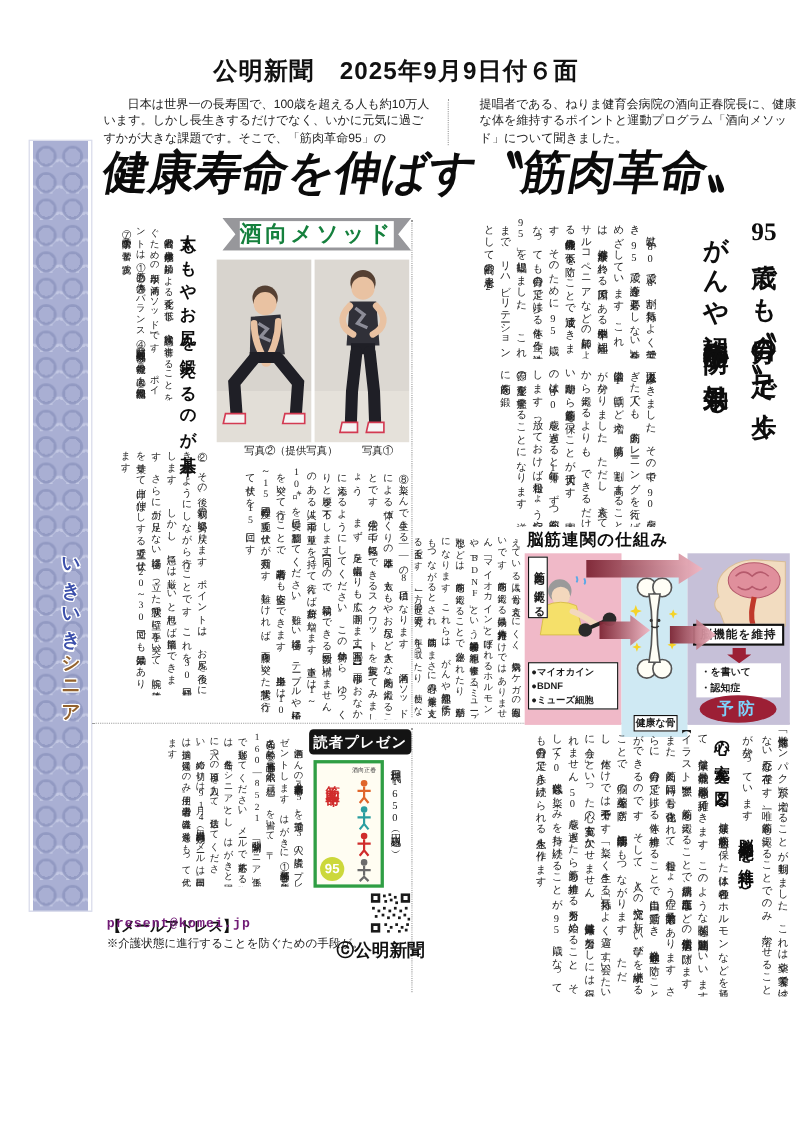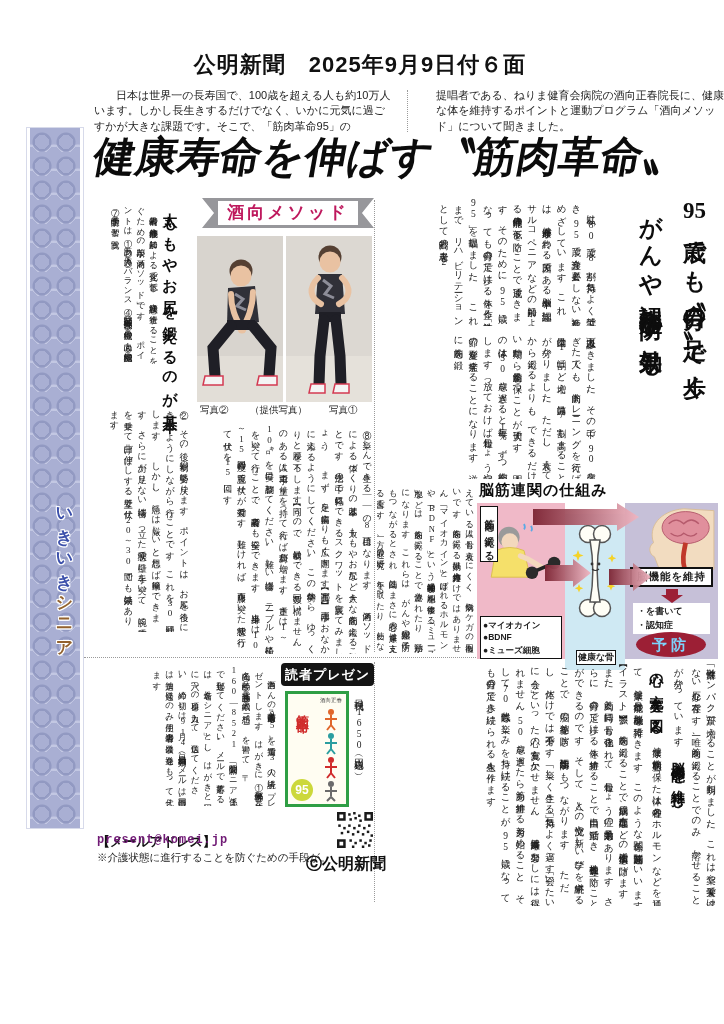--- a/index.html
+++ b/index.html
@@ -40,34 +40,34 @@
           text-shadow:-1px 0 #fff,1px 0 #fff,0 -1px #fff,0 1px #fff,-1px -1px #fff,1px 1px #fff,-1px 1px #fff,1px -1px #fff;}
   .bt1{color:#3c50ab;} .bt2{color:#93622e;}
   
   .lsub{position:absolute;left:160px;top:201px;height:400px;writing-mode:vertical-rl;
         text-orientation:upright;font-weight:bold;font-size:15px;letter-spacing:4px;color:#0d0d0d;
         font-family:"Liberation Sans",sans-serif;}
   
   .ribbon{position:absolute;left:202px;top:198px;width:172px;height:30px;background:#97979b;
           clip-path:polygon(0 0,100% 0,93% 50%,100% 100%,0 100%,7% 50%);}
   .ribbon-inner{position:absolute;left:16px;right:16px;top:3px;bottom:3px;background:#fff;
-          text-align:center;font-weight:bold;font-size:17px;letter-spacing:3px;line-height:24px;color:#be185d;}
+          text-align:center;font-weight:bold;font-size:20px;letter-spacing:3px;line-height:24px;color:#15803d;}
   
   .photo{position:absolute;top:236px;width:86px;height:166px;background:linear-gradient(#d8d4ce 0 72%,#e2ded7 72%);}
   .cap{position:absolute;top:404px;font-size:9.5px;color:#222;}
   
   .diagram{position:absolute;left:477px;top:481px;width:204px;height:178px;}
   .dg-title{position:absolute;left:2px;top:0;font-weight:bold;font-size:15px;letter-spacing:1px;color:#0d0d0d;}
   .panel{position:absolute;top:22px;height:156px;}
   .p-muscle{left:0;width:88px;background:#f0b9c8;}
   .p-bone{left:88px;width:60px;background:#cfe9f3;margin-top:11px;}
   .p-brain{left:148px;width:93px;background:#c6c0d8;}
   .vlabel{position:absolute;left:3px;top:3px;writing-mode:vertical-rl;text-orientation:upright;
           background:#fff;border:1px solid #111;font-weight:bold;font-size:10px;padding:4px 1px;letter-spacing:2px;}
-  .bullets{position:absolute;left:3px;right:3px;bottom:0;background:#fff;border:1px solid #111;
+  .bullets{position:absolute;left:3px;right:3px;bottom:14px;background:#fff;border:1px solid #111;
            font-weight:bold;font-size:8.5px;line-height:1.45;padding:2px 2px;}
   .bonelabel{position:absolute;left:11px;bottom:5px;width:38px;background:#fff;border:1px solid #111;
            font-weight:bold;font-size:9px;text-align:center;line-height:1.25;padding:1px 0;}
   .brainlabel{position:absolute;left:5px;right:5px;top:64px;background:#fff;border:2px solid #111;
            font-weight:bold;font-size:10.5px;text-align:center;padding:1px 0;letter-spacing:1px;}
   .risks{position:absolute;left:8px;right:8px;top:100px;background:#fff;font-size:9px;line-height:1.5;
            padding:2px 4px;font-weight:bold;}
   .badge{position:absolute;left:11px;bottom:2px;width:70px;height:25px;background:#9c1f35;border-radius:50%;
            color:#7dd3fc;font-weight:bold;font-size:15px;letter-spacing:4px;text-align:center;line-height:25px;}
   
@@ -141,21 +141,21 @@
       <path d="M37,44 l8,6 -6,8 9,4" stroke="#8d8d98" stroke-width="3" fill="none"></path>
       <path d="M32,42 C22,52 24,62 35,68" stroke="#e9c2a2" stroke-width="6" fill="none" stroke-linecap="round"></path>
       <path d="M56,42 C66,52 64,62 53,68" stroke="#e9c2a2" stroke-width="6" fill="none" stroke-linecap="round"></path>
       <rect x="33" y="76" width="22" height="10" fill="#1f1f26"></rect>
       <path d="M38,84 L34,120 L33,148" stroke="#1f1f26" stroke-width="11" fill="none" stroke-linecap="round"></path>
       <path d="M50,84 L54,120 L55,148" stroke="#1f1f26" stroke-width="11" fill="none" stroke-linecap="round"></path>
       <path d="M25,148 h14 v9 h-16 z" fill="#f4f4f4" stroke="#d33a52" stroke-width="1.5"></path>
       <path d="M49,148 h14 v9 h-16 z" fill="#f4f4f4" stroke="#d33a52" stroke-width="1.5"></path>
     </svg>
   </div>
-  <span class="cap" style="left:200px;">写真②</span>
+  <span class="cap" style="left:222px;">写真②</span>
   <span class="cap" style="left:250px;">（提供写真）</span>
   <span class="cap" style="left:329px;">写真①</span>
 
   <div class="v s9" style="left:196px;top:424px;width:177px;height:230px;"><span>⑧楽しんで生きる――の8項目になります。</span><span>　酒向メソッドによる体づくりの基本は、太ももやお尻など大きな筋肉を鍛えることです。生活の中で気軽にできるスクワットを実践してみましょう。</span><span>　まず、足を肩幅よりも広く開きます【写真①】。両手はおなかに添えるようにしてください。この体勢から、ゆっくりと腰を下ろします【同</span><span>うので、最初はできる回数で構いません。余裕のある人は両手で重りを持って行えば負荷が増します。重さは1～10㌔を目安に調整してください。難しい場合は、テーブルや椅子に手を突いて行うことで、高齢者でも安全にできます。</span><span>　上半身には10～15回程度の腕立て伏せが有効です。難しければ、両膝を突いた状態で行う、膝立て伏せを15回にす</span></div>
 
   <div class="v" style="left:377px;top:198px;width:221px;height:128px;"><span>　私は「80歳で8割が気持ちよく就労でき、95歳で介護を必要としない社会」をめざしています。これは、健康寿命が終わる原因である脳卒中や認知症、サルコペニアなどの加齢による身体機能の低下を防ぐことで達成できます。そのために、95歳になっても自分の足で歩ける体を作る方法論「筋肉革命95」を提唱しました。</span><span>　これまで、リハビリテーション医として高齢の患者を2</span></div>
   <div class="v" style="left:377px;top:330px;width:221px;height:149px;"><span>万人以上診てきました。その中で、90歳を過ぎた人でも、筋肉トレーニングを行えば筋肉量は1割ほど増え、筋力は7割も高まることが分かりました。ただし、衰えてから鍛えるよりも、できるだけ早い時期から筋肉量を保つことが大切です。</span><span>　人間の体は50歳を過ぎると毎年1%ずつ筋肉が減少します。放っておけば骨粗しょう症や関節の変形を発症することになります。逆に筋肉を鍛</span></div>
   <div class="v small" style="left:377px;top:483px;width:99px;height:170px;"><span>えている人は骨も衰えにくく、病気やケガの回復も早いです。筋肉を鍛える効果は体力維持だけではありません。「マイオカイン」と呼ばれるホルモンや、「BDNF」という神経栄養因子、細胞を修復する「ミューズ細胞」などは、筋肉を鍛えることで分泌されたり、活動が活発になります。これらは、がんや認知症の予防にもつながるとされ、筋肉はまさに心身の健康を支える土台です。</span><span>　一方、最近の研究で、年を取ったり、使わない筋肉に</span></div>
 
   <div class="dotv" style="left:374px;top:200px;height:452px;"></div>

